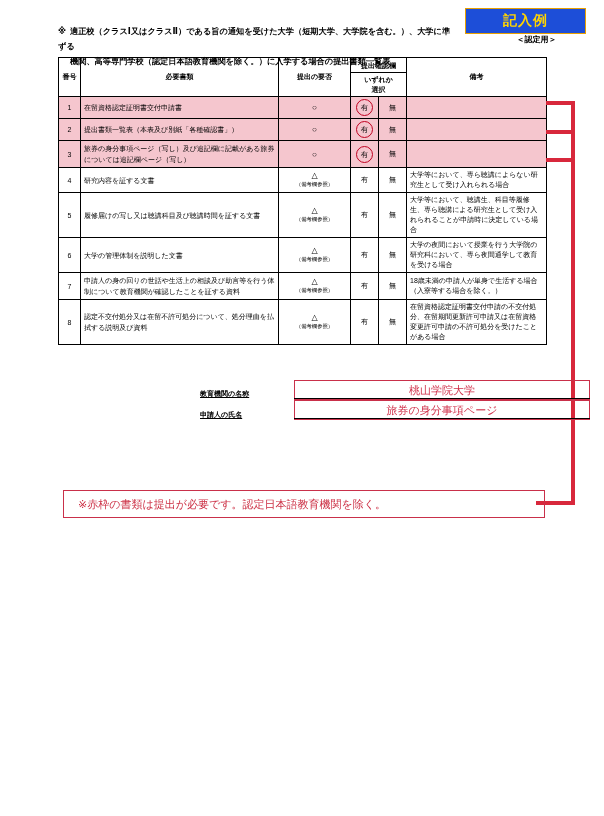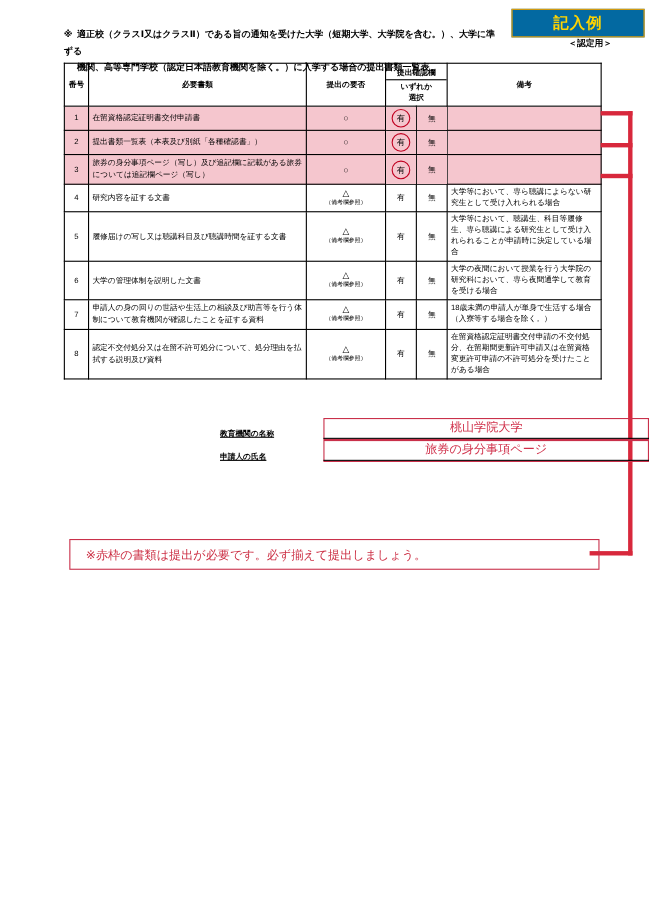--- a/index.html
+++ b/index.html
@@ -16,21 +16,21 @@
     overflow: hidden;
   }
 
   
   .banner {
     position: absolute;
     left: 465px;
     top: 8px;
     width: 119px;
     height: 24px;
-    background: #0369a1;
+    background: #1d4ed8;
     border: 1px solid #e8a000;
     display: flex;
     align-items: center;
     justify-content: center;
   }
   .banner-text {
     color: #ffd400;
     font-size: 14px;
     font-weight: bold;
     letter-spacing: 1px;
@@ -153,20 +153,21 @@
   .label-org  { left: 200px; top: 389px; }
   .label-name { left: 200px; top: 410px; }
 
   .field-box {
     position: absolute;
     left: 294px;
     border: 1px solid #c9304a;
     height: 18px;
     width: 294px;
     display: flex;
+    align-items: center;
     justify-content: center;
   }
   .box-org  { top: 380px; }
   .box-name { top: 400px; }
   .field-value {
     color: #d0304a;
     font-size: 11px;
   }
   .field-underline {
     position: absolute;
@@ -340,14 +341,14 @@
 </div>
 <div class="field-underline"></div>
 
 <div class="field-label label-name">申請人の氏名</div>
 <div class="field-box box-name">
   <span class="field-value">旅券の身分事項ページ</span>
 </div>
 <div class="field-underline2"></div>
 
 <div class="note-box">
-  <span class="note-text">※赤枠の書類は提出が必要です。必ず揃えて提出しましょう。</span>
+  <span class="note-text">※赤枠の書類は提出が必要です。認定日本語教育機関を除く。</span>
 </div>
 
 </body></html>

